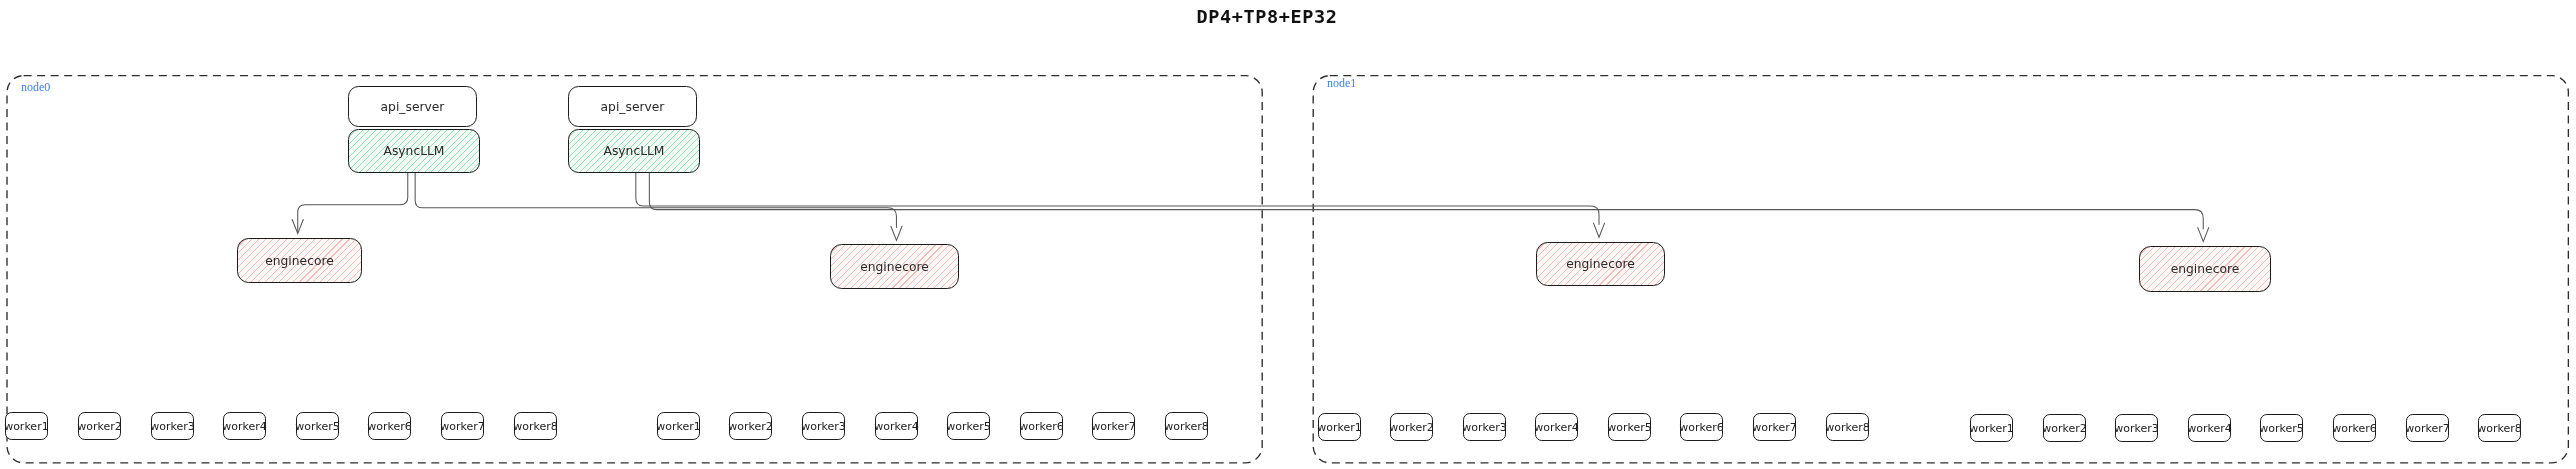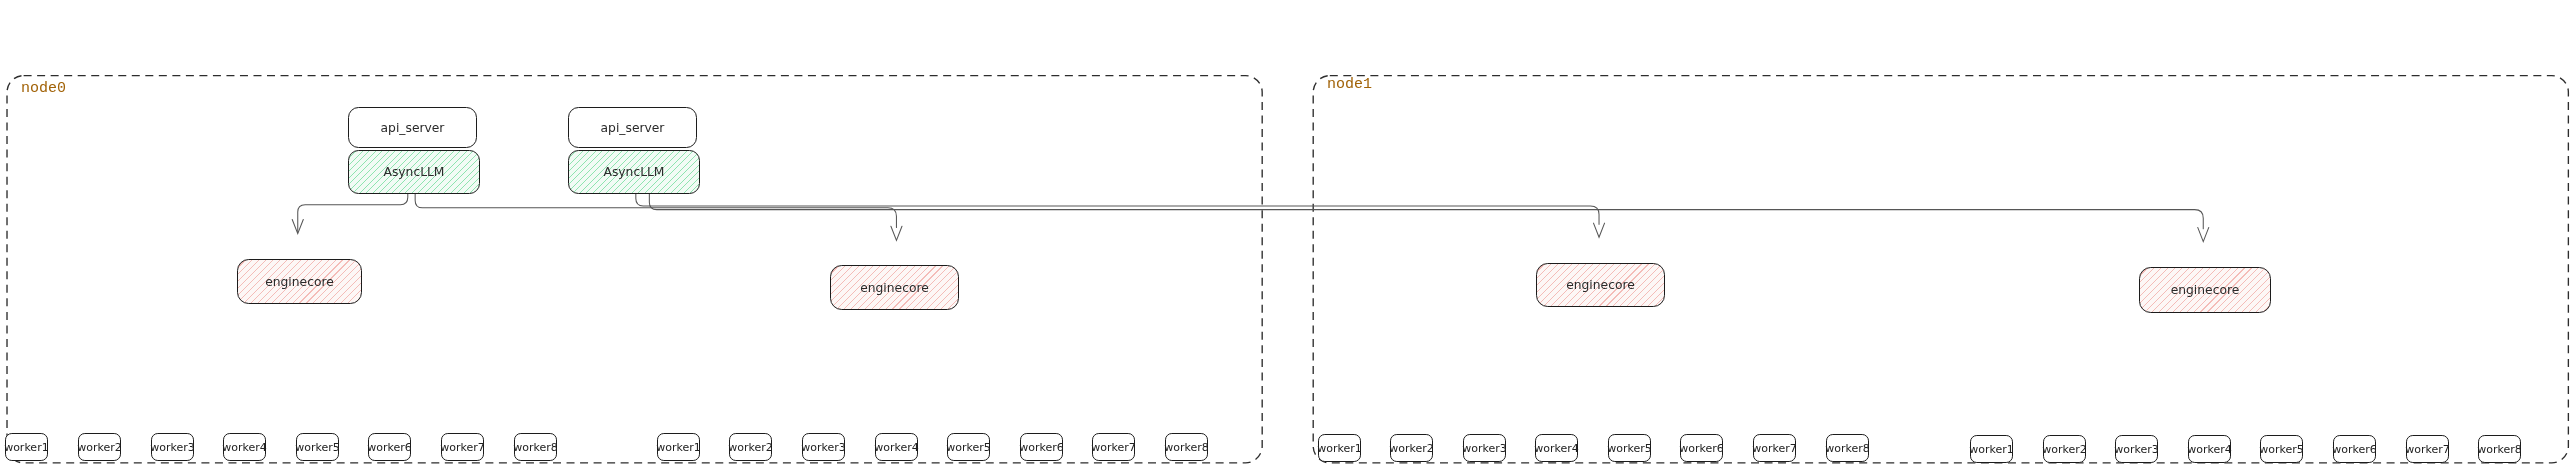--- a/index.html
+++ b/index.html
@@ -8,48 +8,49 @@
 
   .title{
     position:absolute;left:0;top:6.2px;width:2534px;text-align:center;
     font-family:"DejaVu Sans Mono", monospace;font-weight:bold;font-size:18.5px;
     letter-spacing:0.6px;color:#111;
   }
 
   svg.layer{position:absolute;left:0;top:0;}
 
   .node-label{
-    position:absolute;font-family:Liberation Mono, monospace;
-    font-size:15px;color:#a16207;white-space:nowrap;
+    position:absolute;font-family:Liberation Serif, serif;
+    font-size:12px;color:#3b82f6;white-space:nowrap;
   }
 
   .box{
     position:absolute;display:flex;align-items:center;justify-content:center;
     background:#ffffff;border:1.6px solid #1c1c1c;border-radius:10.5px;
-    font-size:12.3px;color:#2a2a2a;white-space:nowrap;box-sizing:border-box;margin-top:21px;
+    font-size:12.3px;color:#2a2a2a;white-space:nowrap;box-sizing:border-box;
   }
   .box.llm{
     background-color:#f2fbf5;
     background-image:repeating-linear-gradient(135deg,#8fe4b0 0,#8fe4b0 0.9px,transparent 0.9px,transparent 4.6px);
   }
   .box.engine{
     border-radius:11.7px;border-width:1.7px;
     background-color:#fdf7f6;
     background-image:repeating-linear-gradient(135deg,#f4bcb8 0,#f4bcb8 0.8px,transparent 0.8px,transparent 4.9px);
   }
   .box.worker{
     width:43px;height:28px;border-radius:6.8px;border-width:1.4px;
     font-size:11px;color:#222;
   }
 </style>
 </head>
 <body>
 
 <div class="canvas">
 
+  <div class="title">DP4+TP8+EP32</div>
 
   <svg class="layer" width="2576" height="469" viewBox="0 0 4188 763" aria-hidden="true">
 
     <rect x="10" y="123" width="2042" height="630" rx="27" fill="none" stroke="#2d2d2d" stroke-width="2.2" stroke-dasharray="13 9"></rect>
     <rect x="2135" y="123" width="2042" height="630" rx="27" fill="none" stroke="#2d2d2d" stroke-width="2.2" stroke-dasharray="13 9"></rect>
 
     <g stroke="#565656" stroke-width="1.7" fill="none" stroke-linecap="round">
       <path d="M 662 281 L 662 321 Q 662 333 650 333 L 495 333 Q 483 333 483 345 L 483 377"></path>
       <polyline points="474,357 483,380 492,357"></polyline>
 

